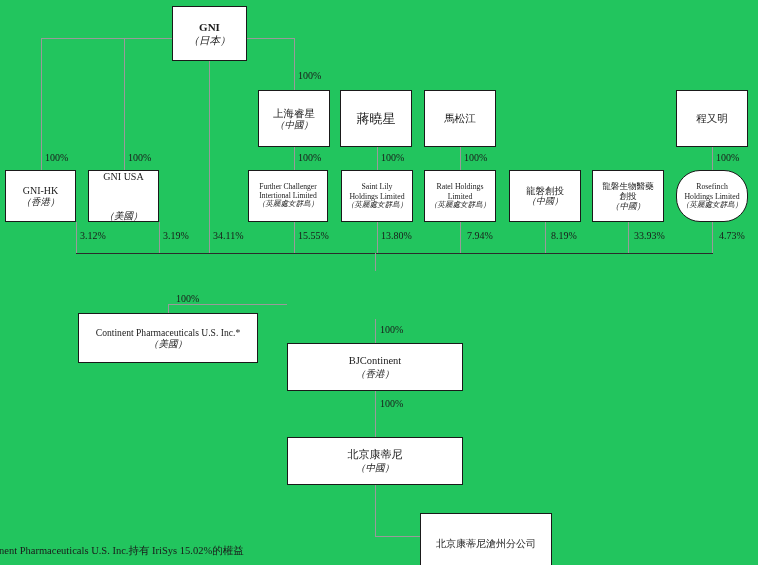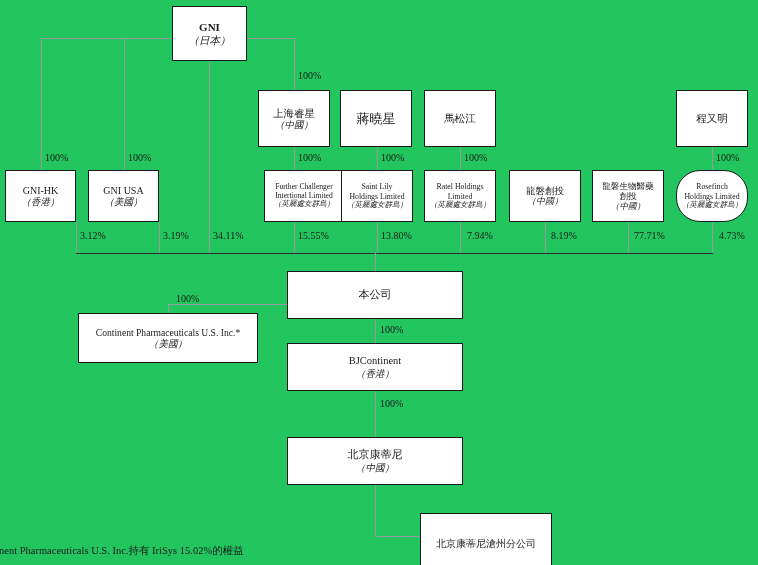--- a/index.html
+++ b/index.html
@@ -98,21 +98,21 @@
   <div class="box" style="left:172px;top:6px;width:75px;height:55px;font-size:11px;">
     <div class="en bold">GNI</div>
     <div class="loc" style="font-size:10.5px;">（日本）</div>
   </div>
 
   <div class="box" style="left:5px;top:170px;width:71px;height:52px;font-size:10px;">
     <div class="en">GNI-HK</div>
     <div class="loc" style="font-size:9.5px;">（香港）</div>
   </div>
 
-  <div class="box" style="left:88px;top:170px;width:71px;height:52px;font-size:10px;">
+  <div class="box" style="left:88px;top:170px;width:71px;height:52px;font-size:10px;justify-content:space-between;">
     <div class="en">GNI USA</div>
     <div class="loc" style="font-size:9.5px;">（美國）</div>
   </div>
 
   <div class="box" style="left:258px;top:90px;width:72px;height:57px;font-size:10.5px;">
     <div class="cn">上海睿星</div>
     <div class="loc" style="font-size:9.5px;">（中國）</div>
   </div>
 
   <div class="box" style="left:340px;top:90px;width:72px;height:57px;font-size:13px;">
@@ -120,21 +120,21 @@
   </div>
 
   <div class="box" style="left:676px;top:90px;width:72px;height:57px;font-size:10.5px;">
     <div class="cn">程又明</div>
   </div>
 
   <div class="box" style="left:424px;top:90px;width:72px;height:57px;font-size:10.5px;">
     <div class="cn">馬松江</div>
   </div>
 
-  <div class="box" style="left:248px;top:170px;width:80px;height:52px;font-size:7.6px;margin-left:16px;">
+  <div class="box" style="left:248px;top:170px;width:80px;height:52px;font-size:7.6px;">
     <div class="en">Further Challenger</div>
     <div class="en">Intertional Limited</div>
     <div class="loc" style="font-size:7.6px;">（英屬處女群島）</div>
   </div>
 
   <div class="box" style="left:341px;top:170px;width:72px;height:52px;font-size:7.8px;">
     <div class="en">Saint Lily</div>
     <div class="en">Holdings Limited</div>
     <div class="loc" style="font-size:7.6px;">（英屬處女群島）</div>
   </div>
@@ -155,23 +155,20 @@
     <div class="cn">創投</div>
     <div class="loc" style="font-size:8.6px;">（中國）</div>
   </div>
 
   <div class="box" style="left:676px;top:170px;width:72px;height:52px;font-size:7.8px;border-radius:24px;">
     <div class="en">Rosefinch</div>
     <div class="en">Holdings Limited</div>
     <div class="loc" style="font-size:7.6px;">（英屬處女群島）</div>
   </div>
 
-  <div class="box" style="left:287px;top:271px;width:176px;height:48px;font-size:11px;">
-    <div class="cn">本公司</div>
-  </div>
 
   <div class="box" style="left:78px;top:313px;width:180px;height:50px;font-size:9.6px;">
     <div class="en">Continent Pharmaceuticals U.S. Inc.*</div>
     <div class="loc" style="font-size:9.6px;">（美國）</div>
   </div>
 
   <div class="box" style="left:287px;top:343px;width:176px;height:48px;font-size:10.5px;">
     <div class="en">BJContinent</div>
     <div class="loc" style="font-size:9.6px;">（香港）</div>
   </div>
@@ -193,21 +190,21 @@
   <div class="pct" style="left:464px;top:152px;">100%</div>
   <div class="pct" style="left:716px;top:152px;">100%</div>
 
   <div class="pct" style="left:80px;top:230px;">3.12%</div>
   <div class="pct" style="left:163px;top:230px;">3.19%</div>
   <div class="pct" style="left:213px;top:230px;">34.11%</div>
   <div class="pct" style="left:298px;top:230px;">15.55%</div>
   <div class="pct" style="left:381px;top:230px;">13.80%</div>
   <div class="pct" style="left:467px;top:230px;">7.94%</div>
   <div class="pct" style="left:551px;top:230px;">8.19%</div>
-  <div class="pct" style="left:634px;top:230px;">77.71%</div>
+  <div class="pct" style="left:634px;top:230px;">33.93%</div>
   <div class="pct" style="left:719px;top:230px;">4.73%</div>
 
   <div class="pct" style="left:176px;top:293px;">100%</div>
   <div class="pct" style="left:380px;top:324px;">100%</div>
   <div class="pct" style="left:380px;top:398px;">100%</div>
 
   <div class="footnote" style="left:-1px;top:544px;">
     <span>nent Pharmaceuticals U.S. Inc.持有 IriSys 15.02%的權益</span>
   </div>
 

